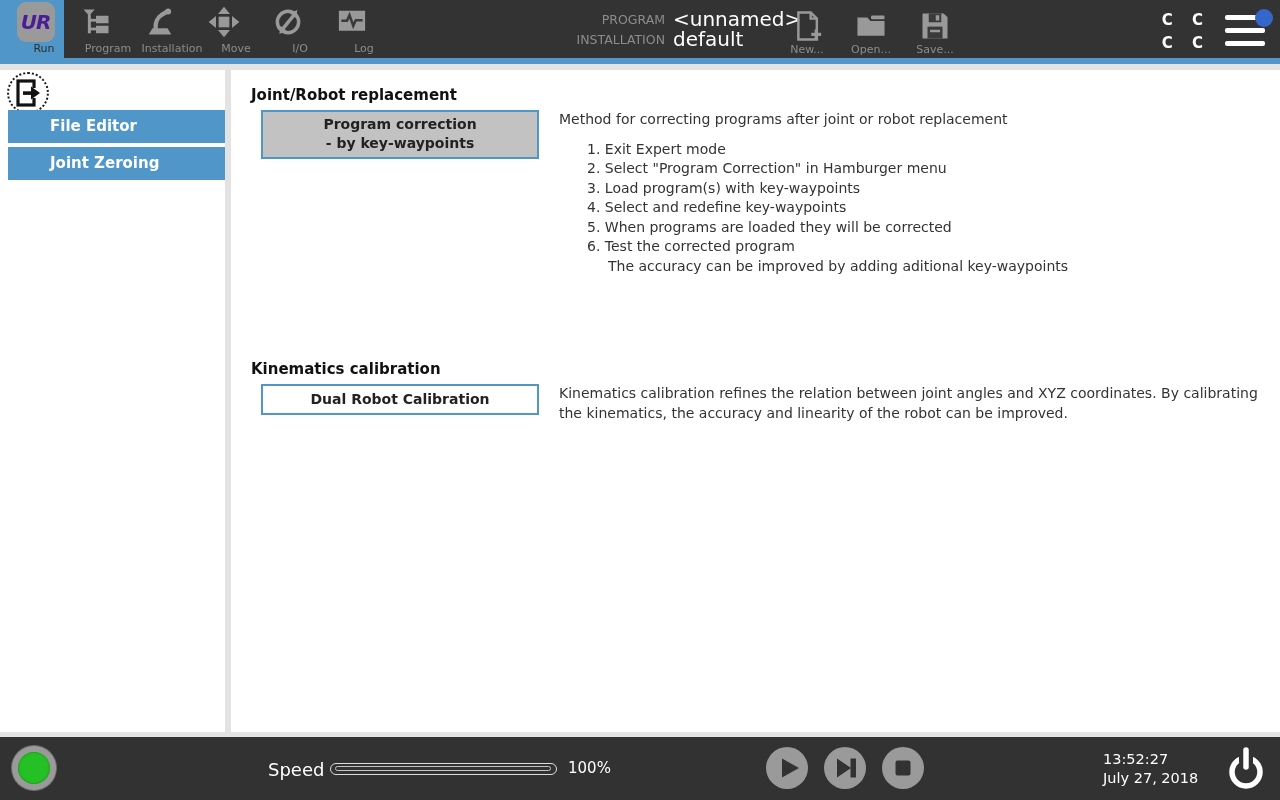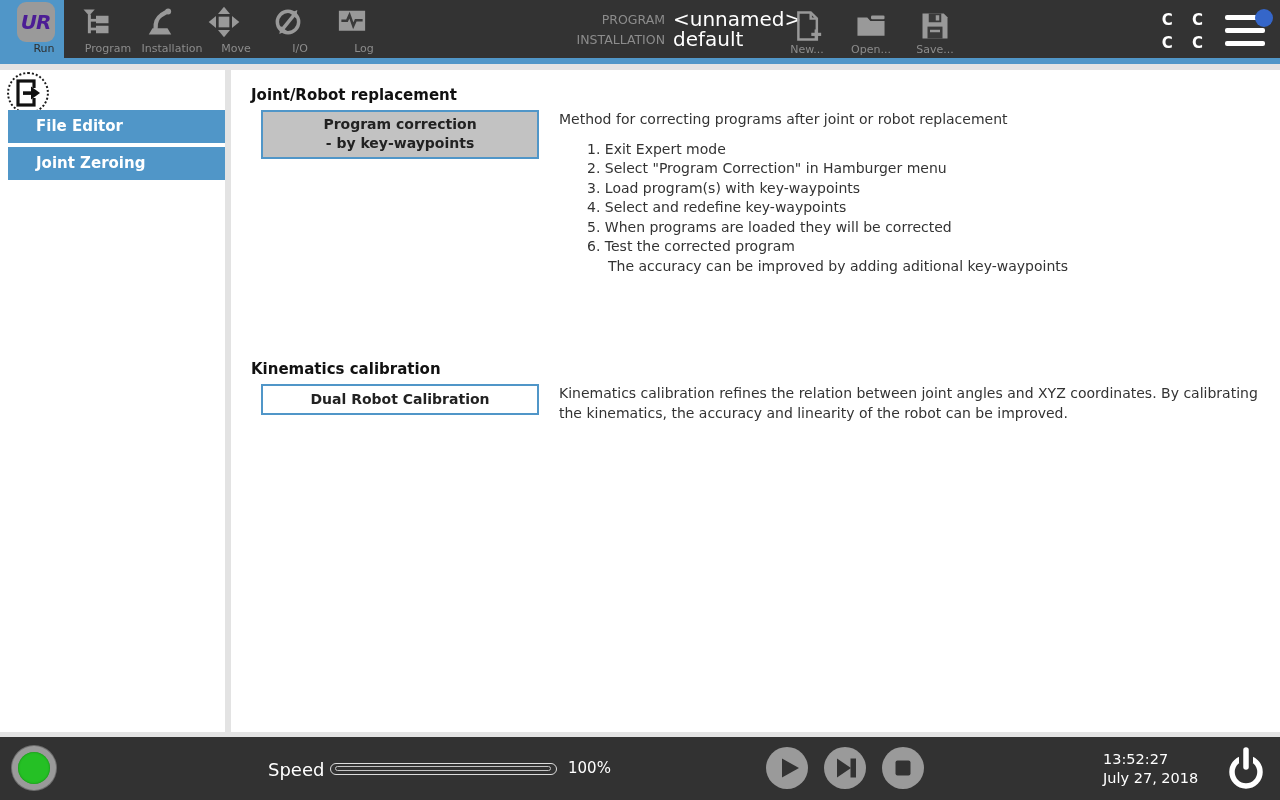--- a/index.html
+++ b/index.html
@@ -51,21 +51,21 @@
 
   
   #sidebar-panel { position:absolute; left:0; top:70px; width:225px; height:662px; background:#ffffff; }
   .exit-btn {
     position:absolute; left:7px; top:2px; width:42px; height:42px; border:2px dotted #1a1a1a; border-radius:50%;
     display:flex; align-items:center; justify-content:center; cursor:pointer; background:#fff;
   }
   .side-items { position:absolute; left:8px; top:40px; right:0; }
   .side-item {
     position:relative; height:33px; margin-bottom:4px; background:#5096C8; color:#ffffff;
-    font-weight:bold; font-size:15px; line-height:33px; padding-left:28px; cursor:pointer;
+    font-weight:bold; font-size:15px; line-height:33px; padding-left:42px; cursor:pointer;
   }
   .side-item .bullet { position:absolute; left:14px; top:12px; width:9px; height:9px; border-radius:50%; background:#ffffff; }
 
   
   #main-panel { position:absolute; left:231px; top:70px; width:1228px; height:662px; background:#ffffff; padding-top:16px; }
   .section-heading { margin:0 0 6px 20px; font-size:15px; font-weight:bold; color:#111111; line-height:18px; }
   .row { display:flex; align-items:flex-start; }
   .row1 { height:250px; }
   .col-buttons { width:328px; flex:none; }
   .col-text { width:700px; flex:none; color:#333333; font-size:14px; line-height:19.5px; }

